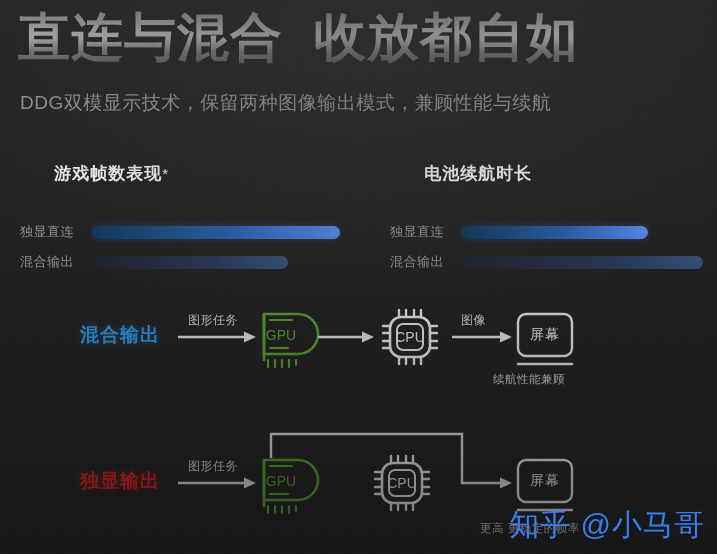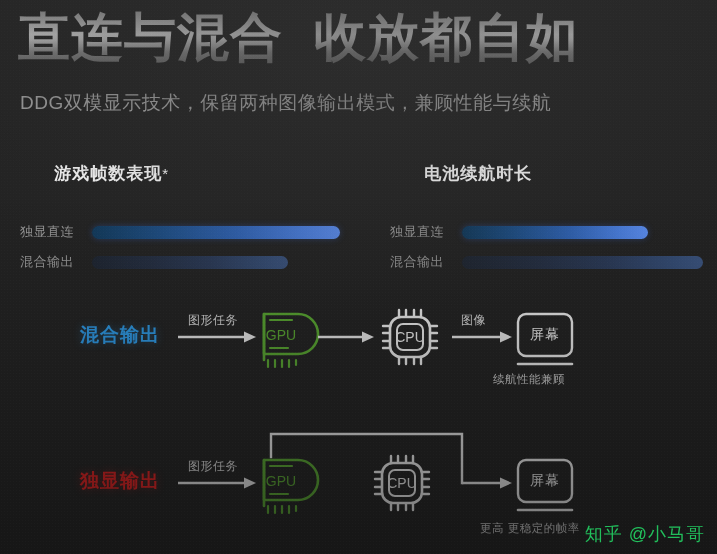--- a/index.html
+++ b/index.html
@@ -139,22 +139,22 @@
   }
   .chip-text { font-family: "Liberation Sans", sans-serif; }
 
   svg { overflow: visible; }
 
   
   .watermark {
     position: absolute;
     right: 12px;
     bottom: 8px;
-    font-size: 18px;
-    color: #22c55e;
+    font-size: 30px;
+    color: #3b82f6;
     letter-spacing: 1px;
     z-index: 70;
     white-space: nowrap;
     opacity: .97;
   }
 </style>
 </head>
 <body>
 
 <div id="page">

